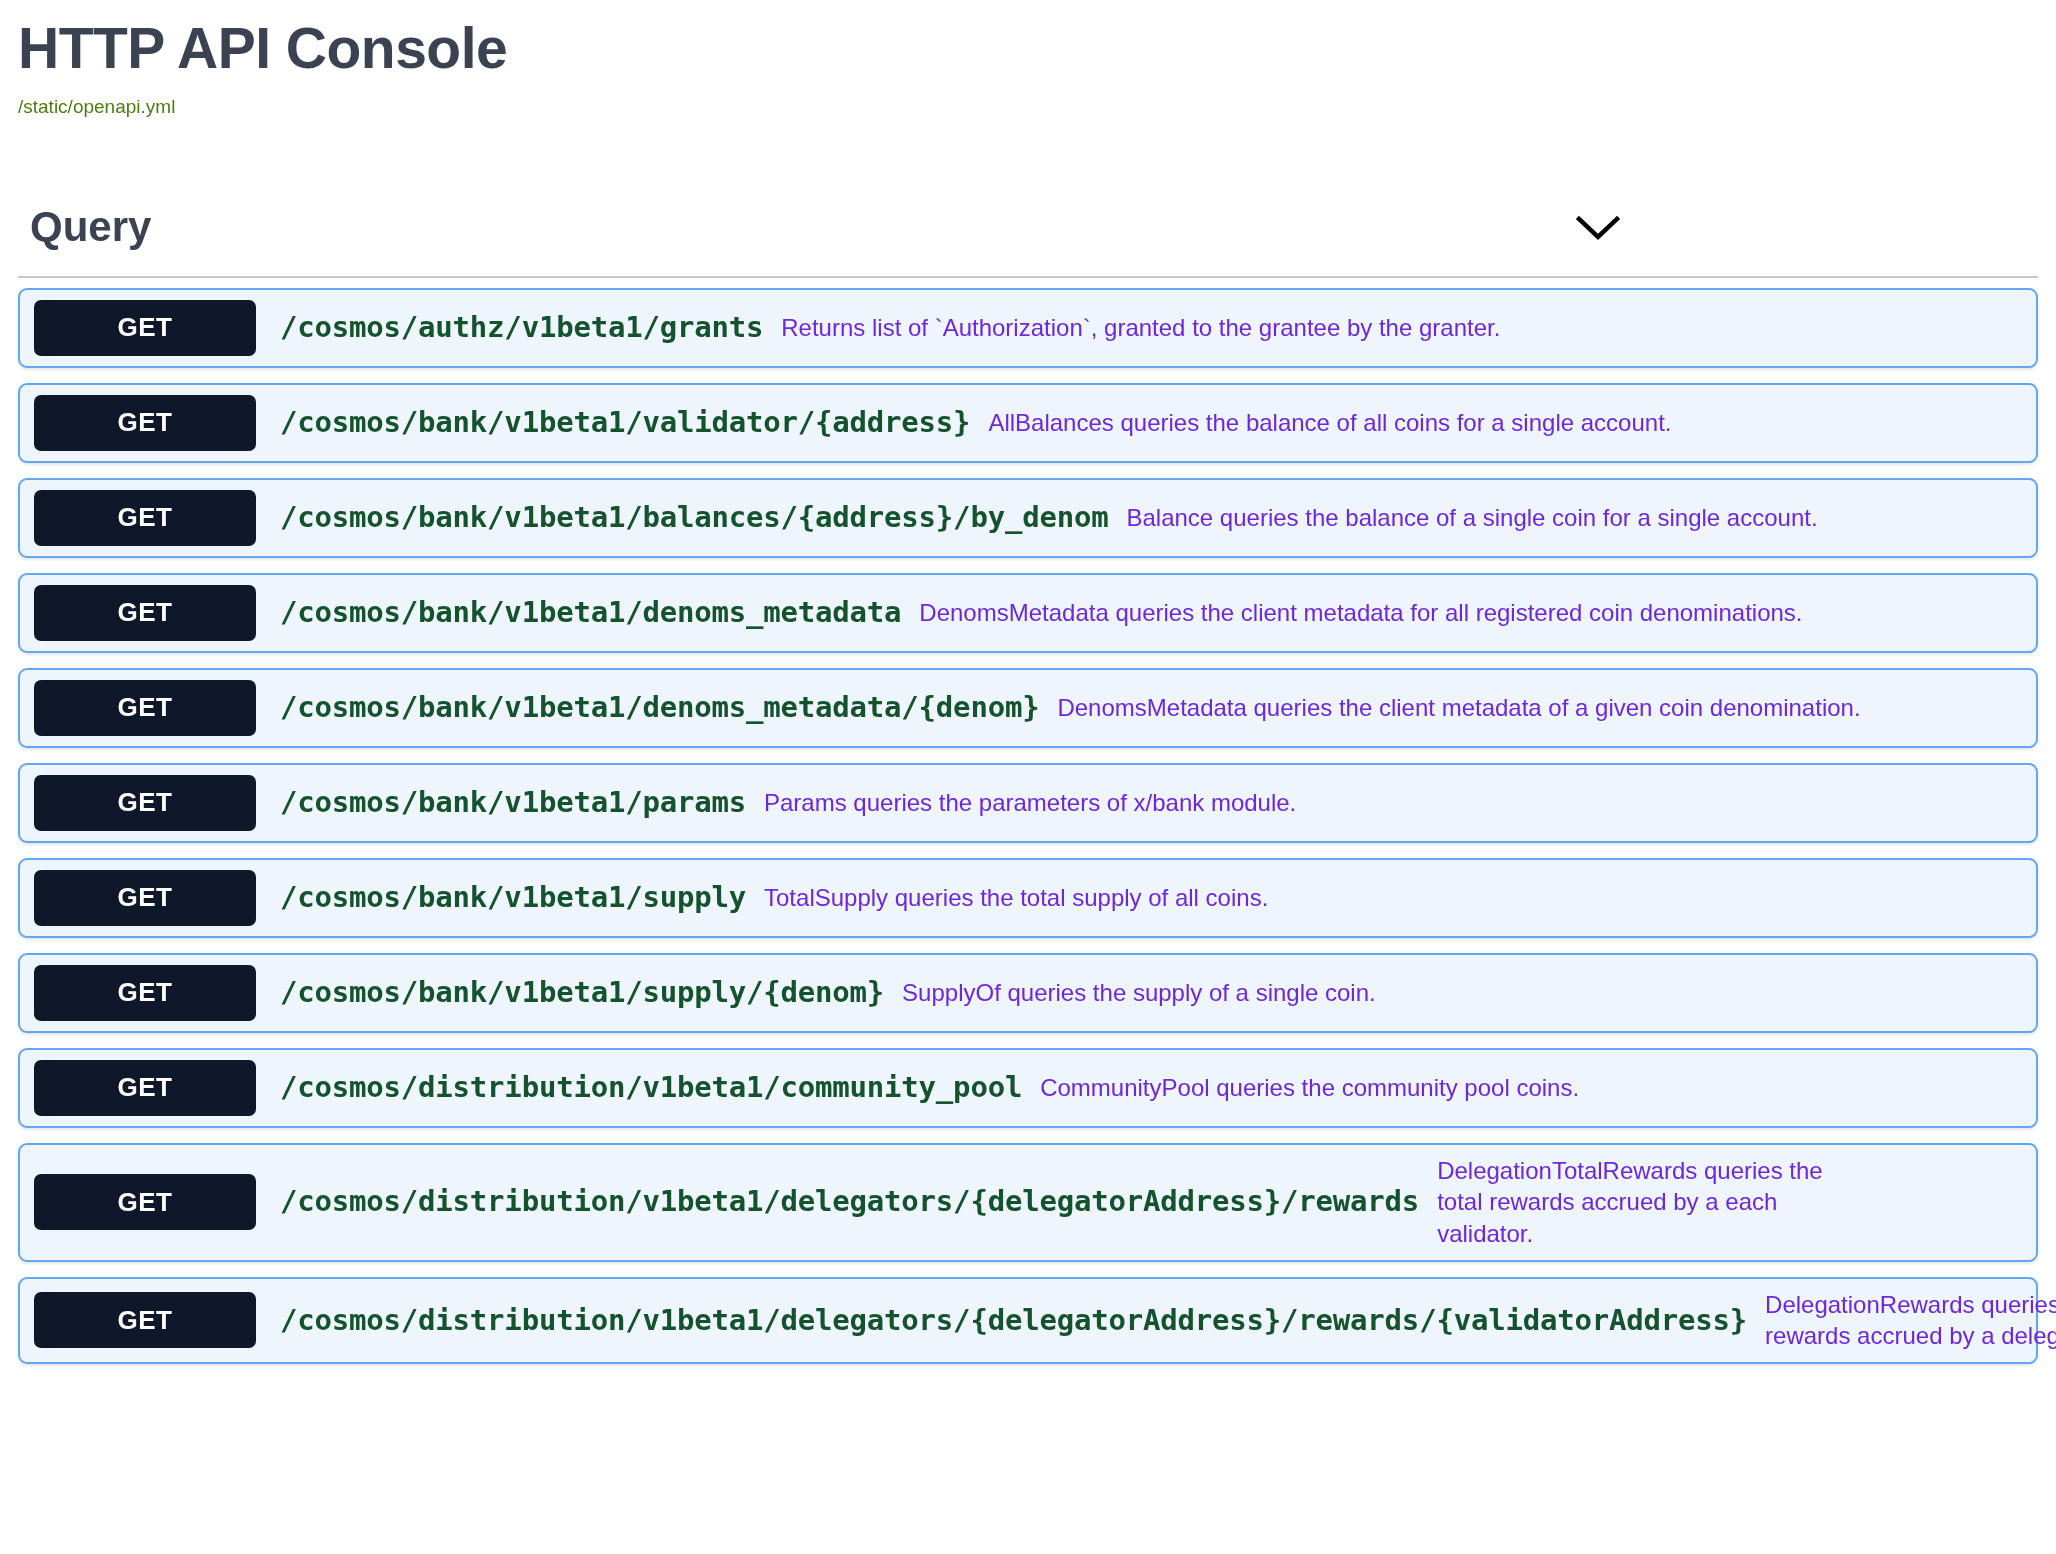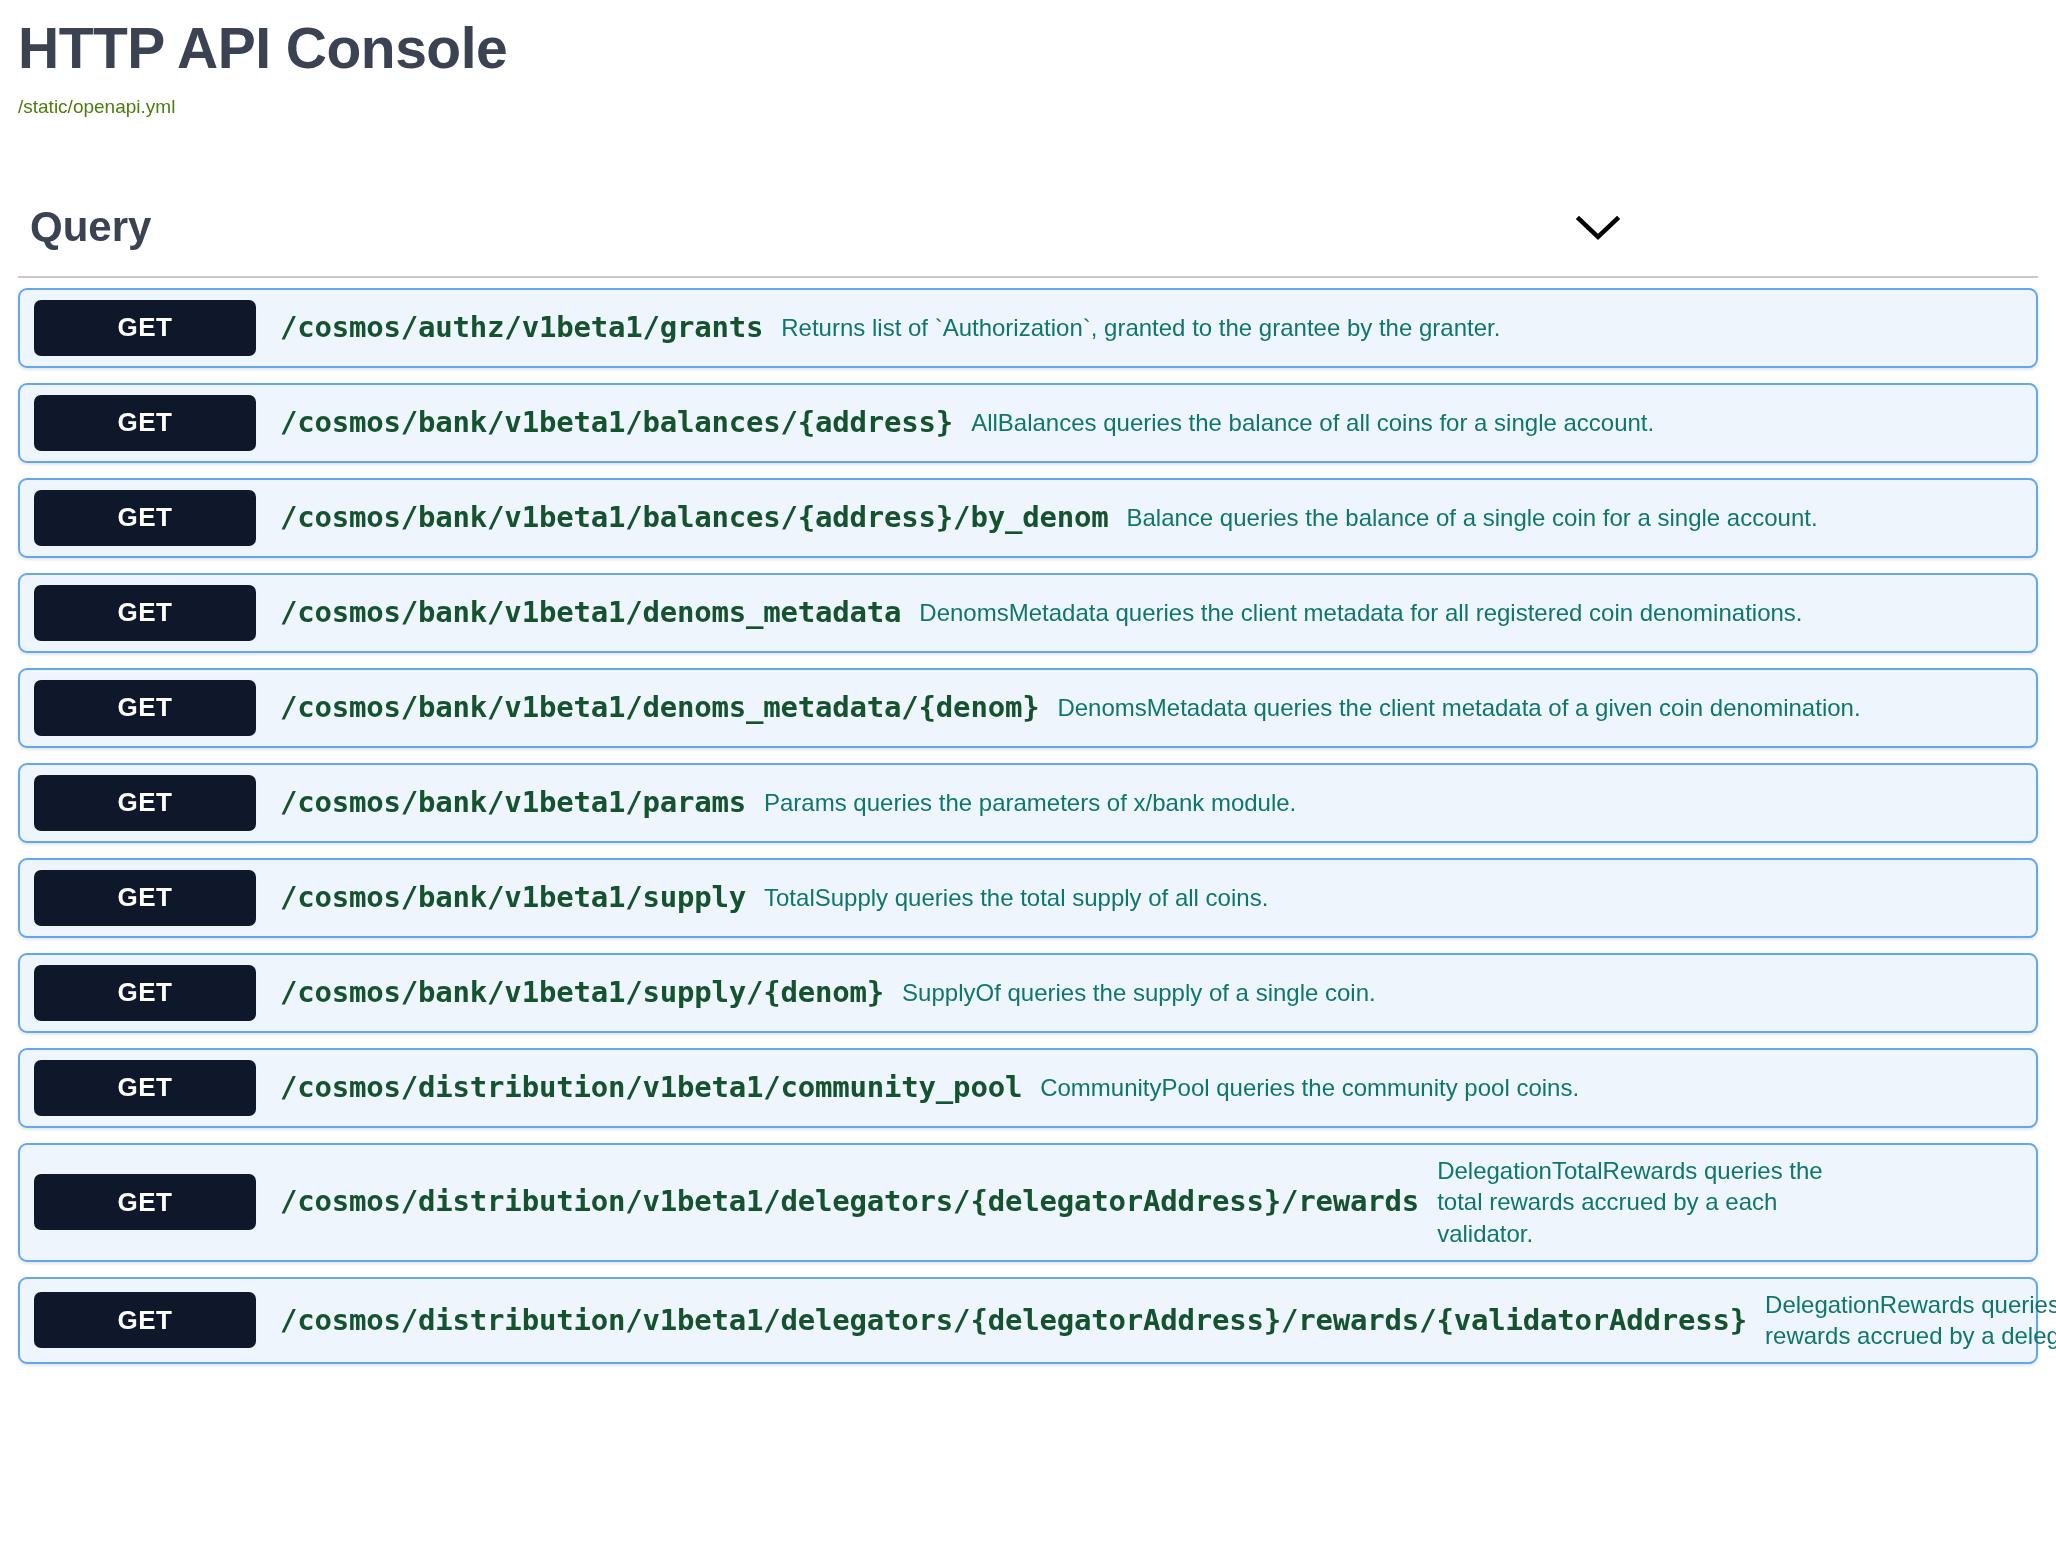--- a/index.html
+++ b/index.html
@@ -126,21 +126,21 @@
     font-size: 29px;
     color: #14532d;
     letter-spacing: -0.2px;
     white-space: normal;
     word-break: break-word;
     flex: 0 1 auto;
     line-height: 1.35;
   }
   .endpoint-desc {
     font-size: 24px;
-    color: #0f766e;
+    color: #6d28d9;
     margin-left: 18px;
     line-height: 1.32;
     flex: 0 1 auto;
   }
   
   .endpoint.wrap .endpoint-path { flex: 0 0 auto; }
   .endpoint.wrap .endpoint-desc {
     max-width: 400px;
     flex: 0 0 auto;
   }
@@ -170,21 +170,21 @@
         <div class="endpoint">
           <div class="method-badge">GET</div>
           <div class="endpoint-body">
             <span class="endpoint-path">/cosmos/authz/v1beta1/grants</span>
             <span class="endpoint-desc">Returns list of `Authorization`, granted to the grantee by the granter.</span>
           </div>
         </div>
         <div class="endpoint">
           <div class="method-badge">GET</div>
           <div class="endpoint-body">
-            <span class="endpoint-path">/cosmos/bank/v1beta1/balances/{address}</span>
+            <span class="endpoint-path">/cosmos/bank/v1beta1/validator/{address}</span>
             <span class="endpoint-desc">AllBalances queries the balance of all coins for a single account.</span>
           </div>
         </div>
         <div class="endpoint">
           <div class="method-badge">GET</div>
           <div class="endpoint-body">
             <span class="endpoint-path">/cosmos/bank/v1beta1/balances/{address}/by_denom</span>
             <span class="endpoint-desc">Balance queries the balance of a single coin for a single account.</span>
           </div>
         </div>

